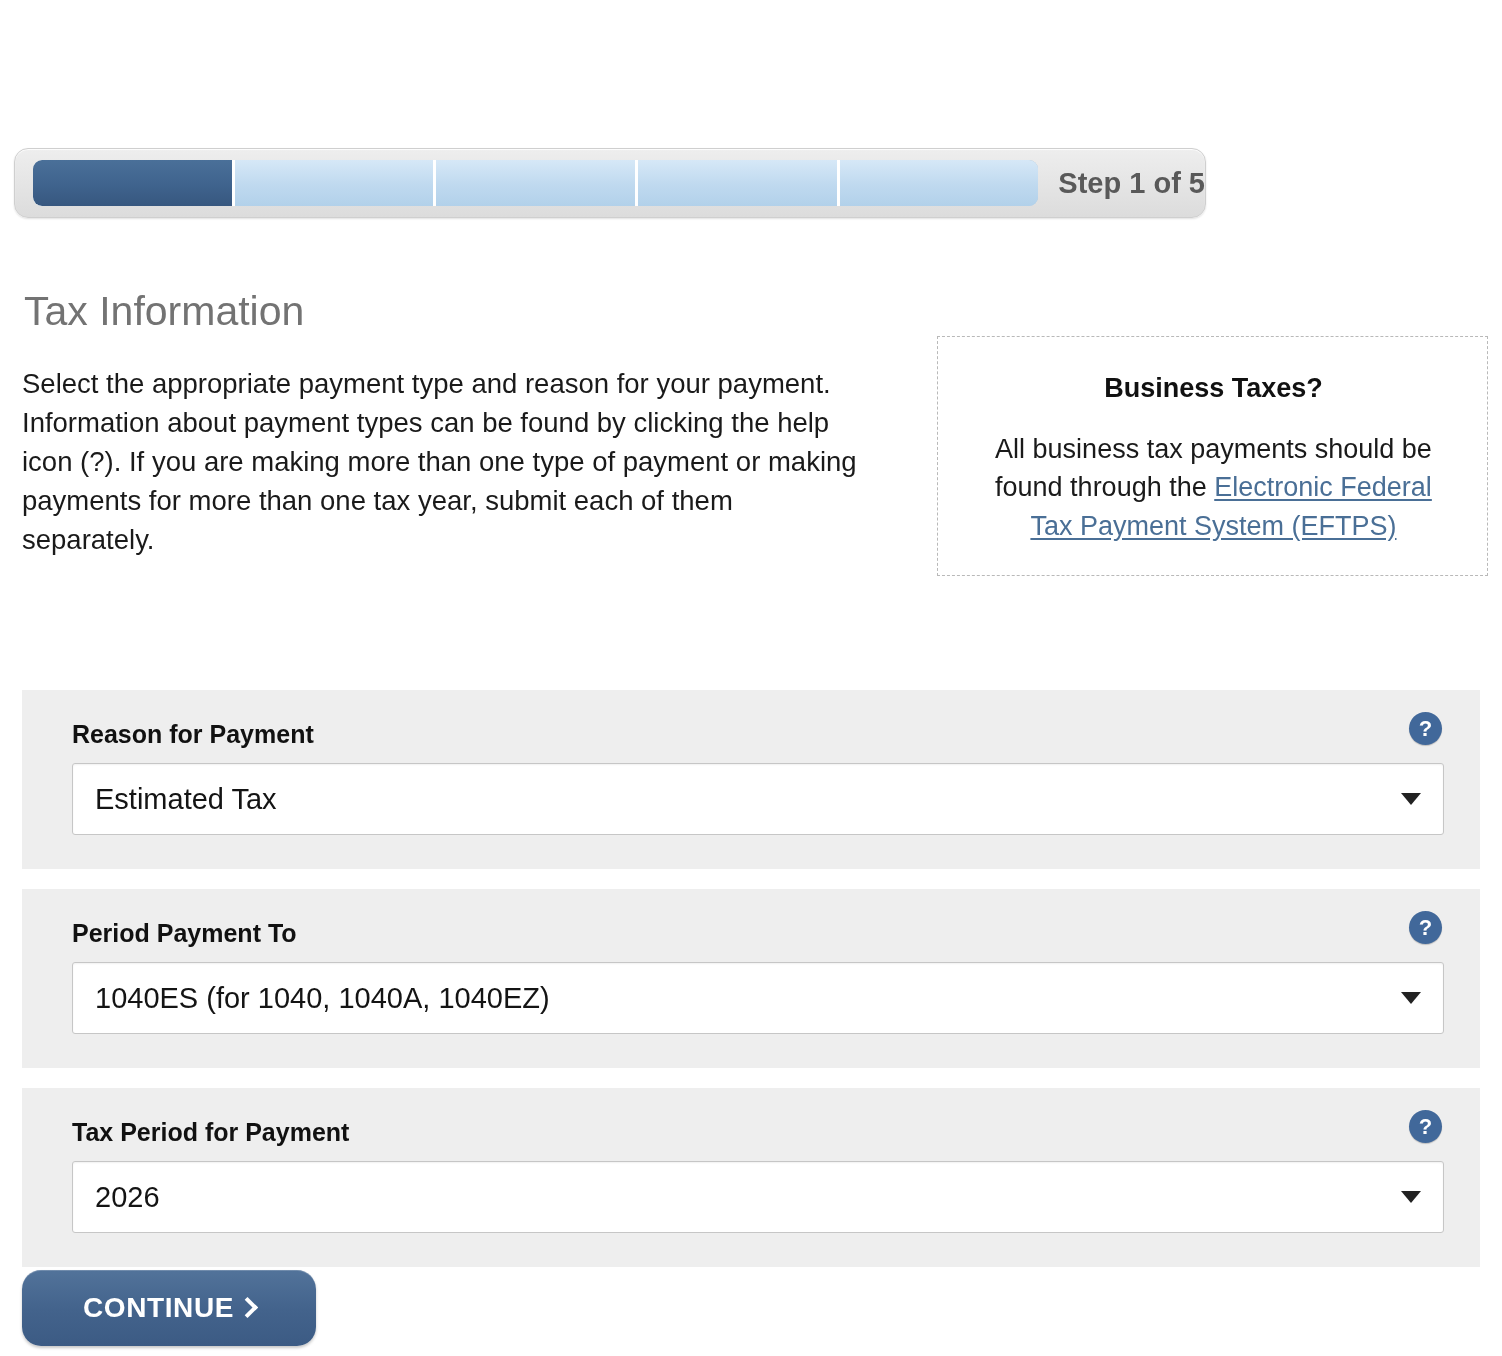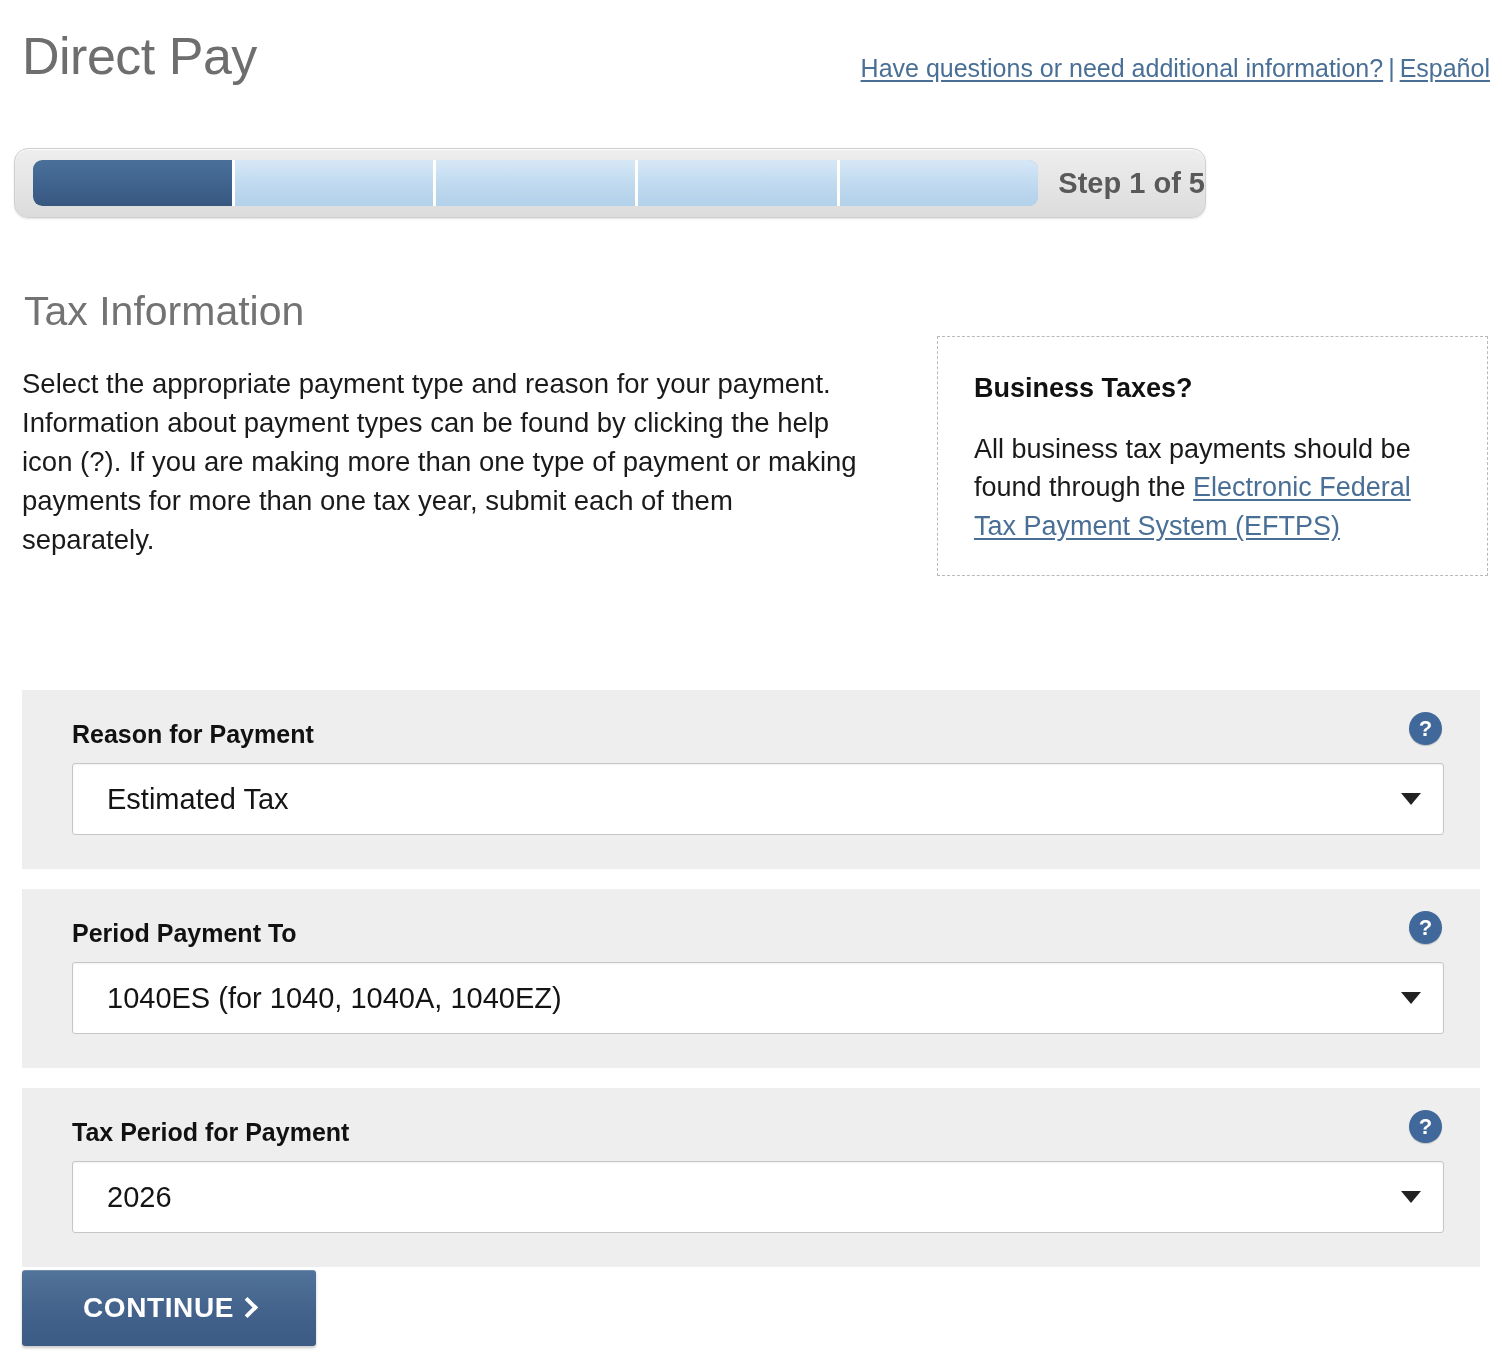--- a/index.html
+++ b/index.html
@@ -105,20 +105,21 @@
     width: 865px;
     font-size: 27.5px;
     line-height: 1.42;
     color: #1a1a1a;
   }
   .biz-box {
     margin-left: 35px;
     width: 566px;
     border: 1px dashed #b9b9b9;
     padding: 36px 34px 30px 36px;
+    text-align: center;
   }
   .biz-title {
     font-size: 27px;
     font-weight: bold;
     color: #111;
     margin: 0 0 26px 0;
   }
   .biz-body {
     font-size: 27px;
     line-height: 1.42;
@@ -154,21 +155,21 @@
     width: 1372px;
     height: 72px;
     background: #ffffff;
     border: 1px solid #c6c6c6;
     border-radius: 3px;
     box-shadow: inset 0 1px 2px rgba(0,0,0,0.06);
     display: flex;
     align-items: center;
   }
   .select-value {
-    padding-left: 34px;
+    padding-left: 22px;
     font-size: 29px;
     color: #141414;
     white-space: nowrap;
     overflow: hidden;
   }
   .select-arrow {
     position: absolute;
     right: 22px; top: 50%;
     transform: translateY(-50%);
     width: 0; height: 0;
@@ -190,21 +191,21 @@
     cursor: pointer;
     box-shadow: 0 1px 1px rgba(0,0,0,0.2);
   }
 
   
   .continue-btn {
     position: absolute;
     left: 22px; top: 1270px;
     width: 294px; height: 76px;
     border: none;
-    border-radius: 3px;
+    border-radius: 19px;
     background: linear-gradient(180deg, #52739a 0%, #43638c 52%, #3c5b84 100%);
     box-shadow: 0 2px 3px rgba(0,0,0,0.22), inset 0 1px 0 rgba(255,255,255,0.18);
     color: #ffffff;
     font-family: "Liberation Sans", sans-serif;
     font-size: 28px;
     font-weight: bold;
     letter-spacing: 0.6px;
     cursor: pointer;
     display: flex;
     align-items: center;
@@ -218,26 +219,20 @@
     border-right: 4px solid #ffffff;
     transform: rotate(45deg);
     margin-top: -2px;
   }
 </style>
 </head>
 <body>
 
 <div class="page">
 
-  <div class="header">
-    <div class="brand">Direct Pay</div>
-    <div class="header-links">
-      <a href="#">Have questions or need additional information?</a><span class="hl-sep">|</span><a href="#">Español</a>
-    </div>
-  </div>
 
   <div class="progress-wrap">
     <div class="progress-track">
       <div class="seg filled"></div>
       <div class="seg"></div>
       <div class="seg"></div>
       <div class="seg"></div>
       <div class="seg"></div>
     </div>
     <div class="progress-label">Step 1 of 5</div>

